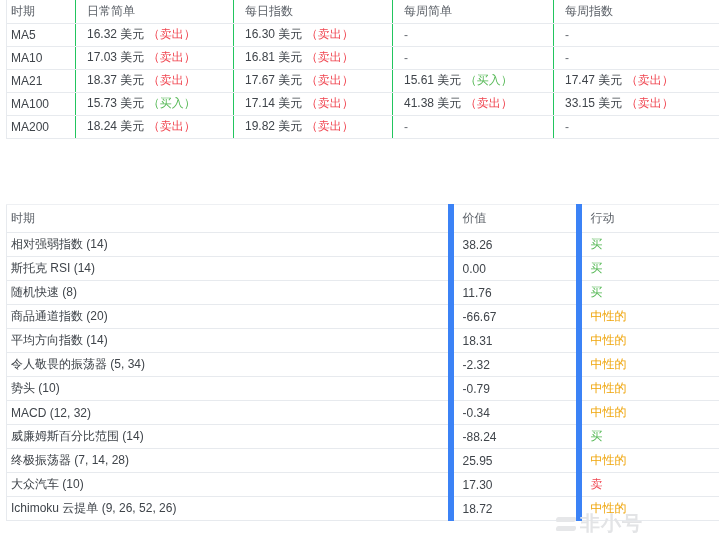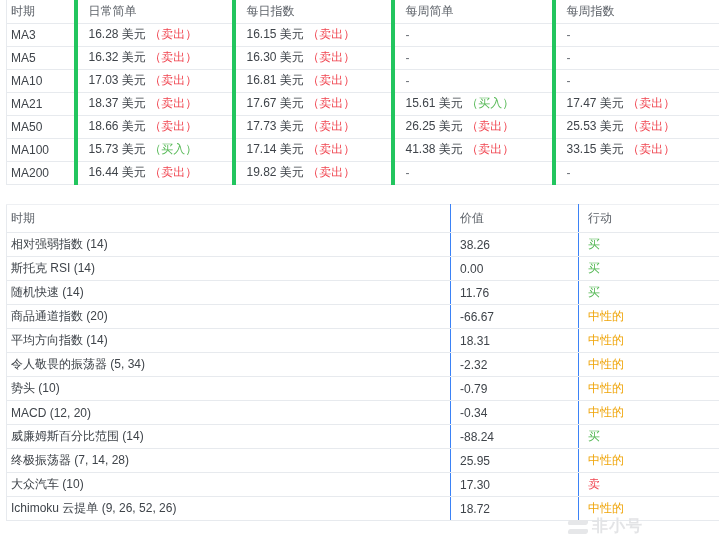--- a/index.html
+++ b/index.html
@@ -23,21 +23,21 @@
     font-size: 12px;
     text-align: left;
     vertical-align: middle;
     padding: 0 4px 0 4px;
     border-bottom: 1px solid #e7eaee;
     white-space: nowrap;
     overflow: hidden;
   }
   #ma-table th { color: #5d6269; font-weight: normal; }
   #ma-table th + th, #ma-table td + td {
-    border-left: 4px solid #22c55e;
+    border-left: 1px solid #22c55e;
     padding-left: 11px;
   }
   #ma-table td.period { color: #3f444a; }
   #ma-table .val { color: #3f444a; }
   #ma-table td.dash { color: #6a6f76; }
 
   
   #ind-table {
     position: absolute; left: 6px; top: 204px; width: 713px;
     border-left: 1px solid #e7eaee;
@@ -48,37 +48,37 @@
     text-align: left;
     vertical-align: middle;
     padding: 0 4px 0 4px;
     border-bottom: 1px solid #e7eaee;
     white-space: nowrap;
     overflow: hidden;
   }
   #ind-table th { height: 28px; color: #5d6269; font-weight: normal; }
   #ind-table td { height: 24px; margin-top: 43px; }
   #ind-table th + th, #ind-table td + td {
-    border-left: 1px solid #3b82f6;
+    border-left: 6px solid #3b82f6;
     padding-left: 9px;
   }
   #ind-table td.name  { color: #3f444a; }
   #ind-table td.value { color: #3f444a; }
 
   .sell    { color: var(--sell-color, #f0444f); }
   .buy     { color: var(--buy-color, #57b957); text-align: right; }
   .neutral { color: var(--neutral-color, #efa408); }
 
   
   .watermark {
     position: absolute;
     right: 3px; bottom: 7px;
     display: flex; align-items: center;
     color: #e3e4e6;
-    font-size: 16px;
+    font-size: 20px;
     font-weight: bold;
     letter-spacing: 1px;
     pointer-events: none;
   }
   .wm-glyph {
     display: inline-block;
     width: 20px; height: 16px;
     margin-right: 4px;
     position: relative;
   }
@@ -109,27 +109,20 @@
       <tr id="ma-head">
           <th>时期</th>
           <th>日常简单</th>
           <th>每日指数</th>
           <th>每周简单</th>
           <th>每周指数</th>
         </tr>
     </thead>
     <tbody id="ma-body">
         <tr>
-          <td class="period">MA3</td>
-          <td><span class="val">16.28 美元 </span><span class="sell">（卖出）</span></td>
-          <td><span class="val">16.15 美元 </span><span class="sell">（卖出）</span></td>
-          <td class="dash">-</td>
-          <td class="dash">-</td>
-        </tr>
-        <tr>
           <td class="period">MA5</td>
           <td><span class="val">16.32 美元 </span><span class="sell">（卖出）</span></td>
           <td><span class="val">16.30 美元 </span><span class="sell">（卖出）</span></td>
           <td class="dash">-</td>
           <td class="dash">-</td>
         </tr>
         <tr>
           <td class="period">MA10</td>
           <td><span class="val">17.03 美元 </span><span class="sell">（卖出）</span></td>
           <td><span class="val">16.81 美元 </span><span class="sell">（卖出）</span></td>
@@ -137,36 +130,29 @@
           <td class="dash">-</td>
         </tr>
         <tr>
           <td class="period">MA21</td>
           <td><span class="val">18.37 美元 </span><span class="sell">（卖出）</span></td>
           <td><span class="val">17.67 美元 </span><span class="sell">（卖出）</span></td>
           <td><span class="val">15.61 美元 </span><span class="buy">（买入）</span></td>
           <td><span class="val">17.47 美元 </span><span class="sell">（卖出）</span></td>
         </tr>
         <tr>
-          <td class="period">MA50</td>
-          <td><span class="val">18.66 美元 </span><span class="sell">（卖出）</span></td>
-          <td><span class="val">17.73 美元 </span><span class="sell">（卖出）</span></td>
-          <td><span class="val">26.25 美元 </span><span class="sell">（卖出）</span></td>
-          <td><span class="val">25.53 美元 </span><span class="sell">（卖出）</span></td>
-        </tr>
-        <tr>
           <td class="period">MA100</td>
           <td><span class="val">15.73 美元 </span><span class="buy">（买入）</span></td>
           <td><span class="val">17.14 美元 </span><span class="sell">（卖出）</span></td>
           <td><span class="val">41.38 美元 </span><span class="sell">（卖出）</span></td>
           <td><span class="val">33.15 美元 </span><span class="sell">（卖出）</span></td>
         </tr>
         <tr>
           <td class="period">MA200</td>
-          <td><span class="val">16.44 美元 </span><span class="sell">（卖出）</span></td>
+          <td><span class="val">18.24 美元 </span><span class="sell">（卖出）</span></td>
           <td><span class="val">19.82 美元 </span><span class="sell">（卖出）</span></td>
           <td class="dash">-</td>
           <td class="dash">-</td>
         </tr>
       </tbody>
   </table>
 
   <table id="ind-table">
     <colgroup>
       <col style="width:444px">
@@ -185,21 +171,21 @@
           <td class="name">相对强弱指数 (14)</td>
           <td class="value">38.26</td>
           <td class="buy">买</td>
         </tr>
         <tr>
           <td class="name">斯托克 RSI (14)</td>
           <td class="value">0.00</td>
           <td class="buy">买</td>
         </tr>
         <tr>
-          <td class="name">随机快速 (14)</td>
+          <td class="name">随机快速 (8)</td>
           <td class="value">11.76</td>
           <td class="buy">买</td>
         </tr>
         <tr>
           <td class="name">商品通道指数 (20)</td>
           <td class="value">-66.67</td>
           <td class="neutral">中性的</td>
         </tr>
         <tr>
           <td class="name">平均方向指数 (14)</td>
@@ -210,21 +196,21 @@
           <td class="name">令人敬畏的振荡器 (5, 34)</td>
           <td class="value">-2.32</td>
           <td class="neutral">中性的</td>
         </tr>
         <tr>
           <td class="name">势头 (10)</td>
           <td class="value">-0.79</td>
           <td class="neutral">中性的</td>
         </tr>
         <tr>
-          <td class="name">MACD (12, 20)</td>
+          <td class="name">MACD (12, 32)</td>
           <td class="value">-0.34</td>
           <td class="neutral">中性的</td>
         </tr>
         <tr>
           <td class="name">威廉姆斯百分比范围 (14)</td>
           <td class="value">-88.24</td>
           <td class="buy">买</td>
         </tr>
         <tr>
           <td class="name">终极振荡器 (7, 14, 28)</td>

